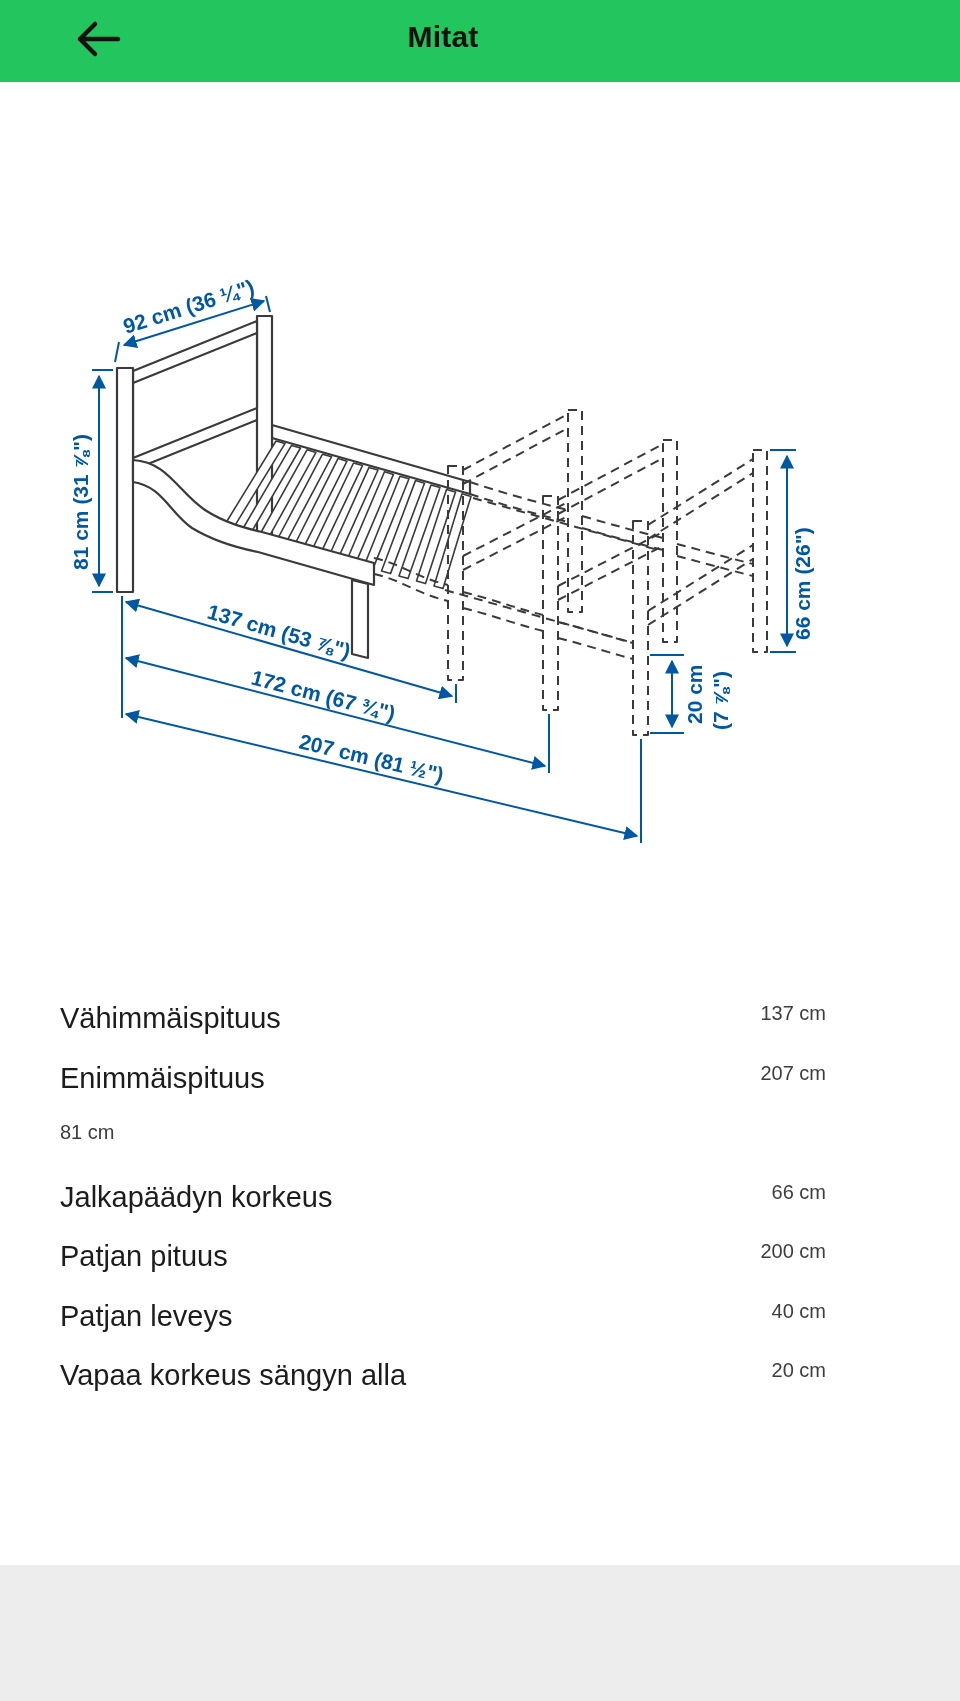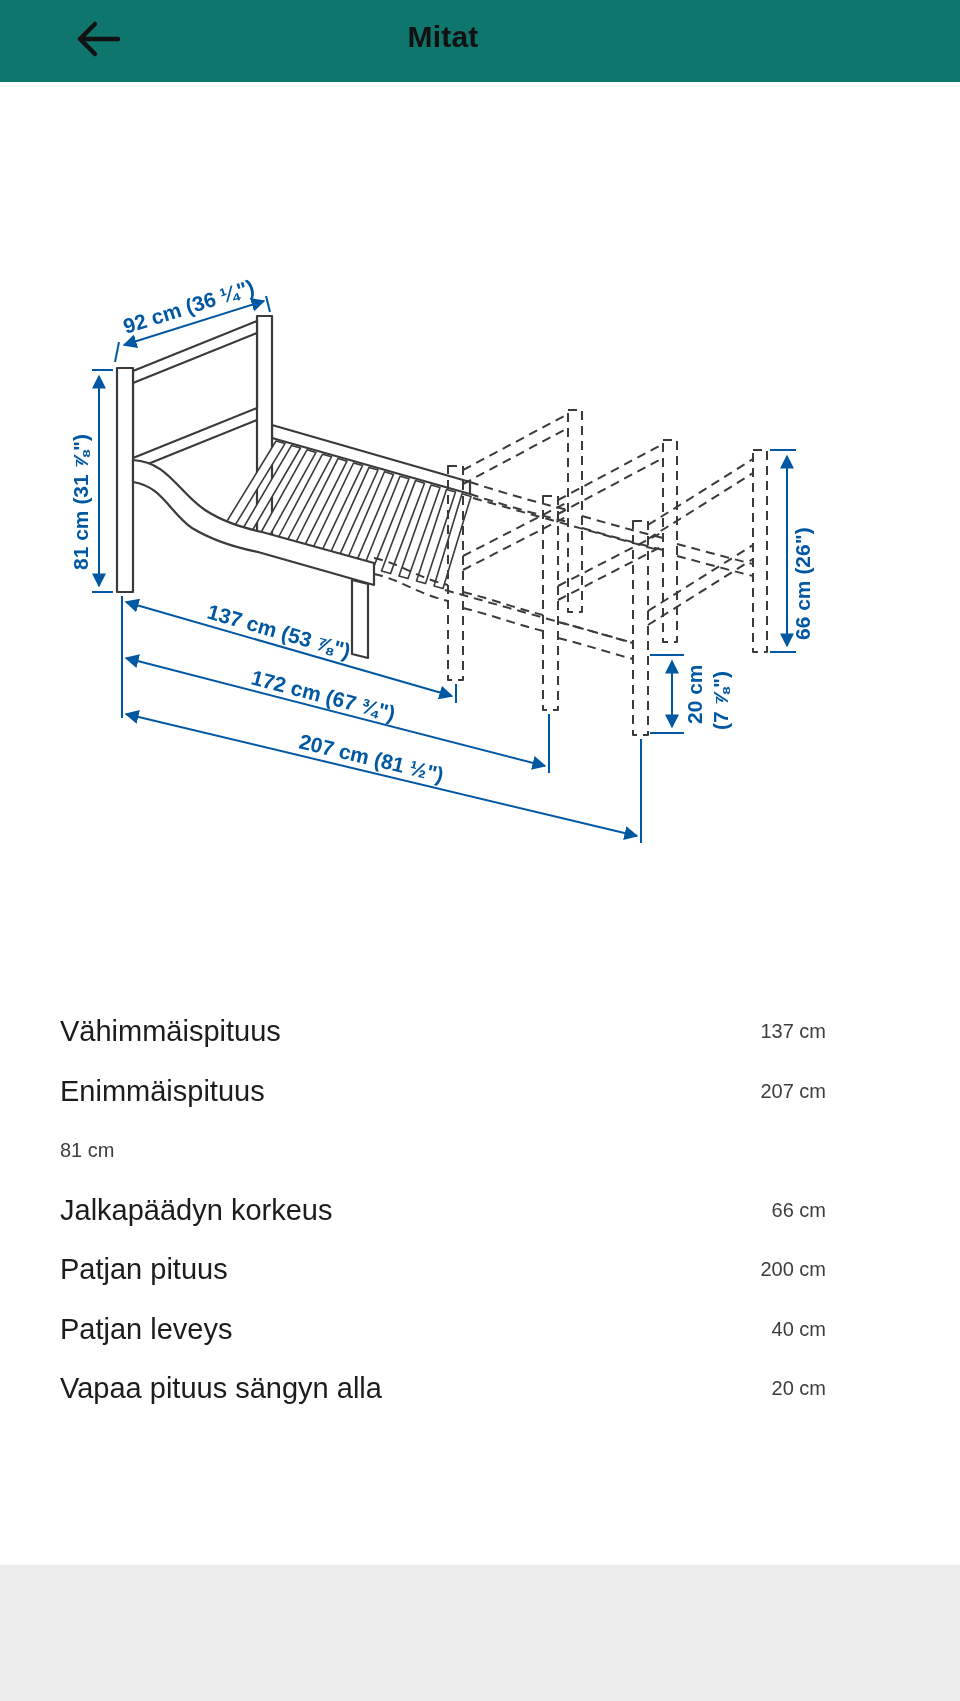--- a/index.html
+++ b/index.html
@@ -1,23 +1,23 @@
 <!DOCTYPE html>
 <html><head>
 <meta charset="utf-8">
 <style>
   html,body{margin:0;padding:0;background:#fff;}
   body{font-family:"Liberation Sans",sans-serif;}
   .screen{position:relative;width:960px;height:1701px;background:#fff;overflow:hidden;margin:0 auto;}
-  .header{position:absolute;top:0;left:0;right:0;height:82px;background:#0f766e;z-index:5;}
+  .header{position:absolute;top:0;left:0;right:0;height:82px;background:#22c55e;z-index:5;}
   .back-btn{position:absolute;left:72px;top:16px;width:52px;height:48px;display:flex;align-items:center;justify-content:center;cursor:pointer;background:none;border:none;padding:0;}
   .page-title{position:absolute;top:20px;left:0;right:74px;text-align:center;font-size:30px;font-weight:700;color:#111;letter-spacing:.2px;}
   .diagram-svg{position:absolute;top:0;left:0;z-index:1;}
   .spec-table{position:absolute;top:1002px;left:0;right:0;z-index:2;}
-  .spec-row{height:59.5px;display:flex;justify-content:space-between;align-items:center;padding:0 134px 0 60px;}
+  .spec-row{height:59.5px;display:flex;justify-content:space-between;padding:0 134px 0 60px;}
   .spec-label{font-size:29px;color:#1c1c1c;}
   .spec-value{font-size:20px;color:#3d3d3d;}
   .footer-strip{position:absolute;top:1565px;left:0;right:0;height:136px;background:#ededed;z-index:2;}
   svg text.dim{font-family:"Liberation Sans",sans-serif;font-size:21px;font-weight:700;fill:#0058a3;}
 </style>
 </head>
 <body>
 
 <div class="screen">
 
@@ -175,20 +175,20 @@
     </div>
     <div class="spec-row">
       <span class="spec-label">Patjan pituus</span>
       <span class="spec-value">200 cm</span>
     </div>
     <div class="spec-row">
       <span class="spec-label">Patjan leveys</span>
       <span class="spec-value">40 cm</span>
     </div>
     <div class="spec-row">
-      <span class="spec-label">Vapaa pituus sängyn alla</span>
+      <span class="spec-label">Vapaa korkeus sängyn alla</span>
       <span class="spec-value">20 cm</span>
     </div>
   </div>
 
   <div class="footer-strip"></div>
 
 </div>
 
 </body></html>

